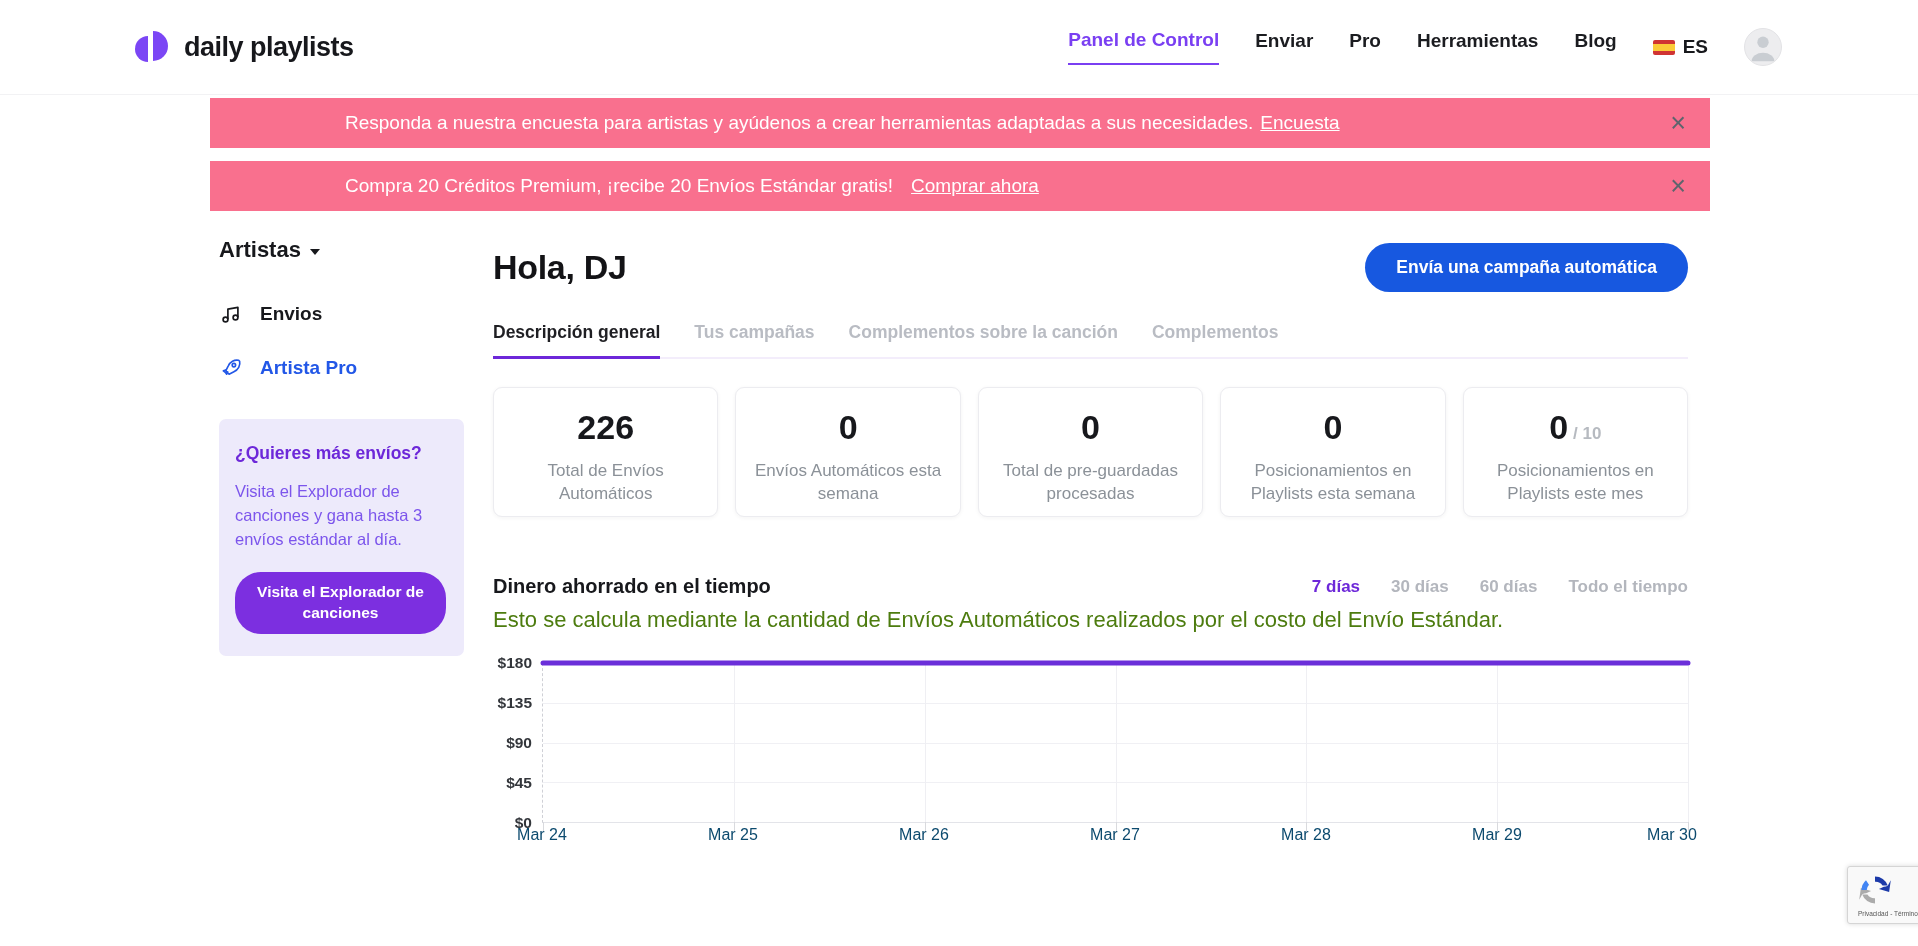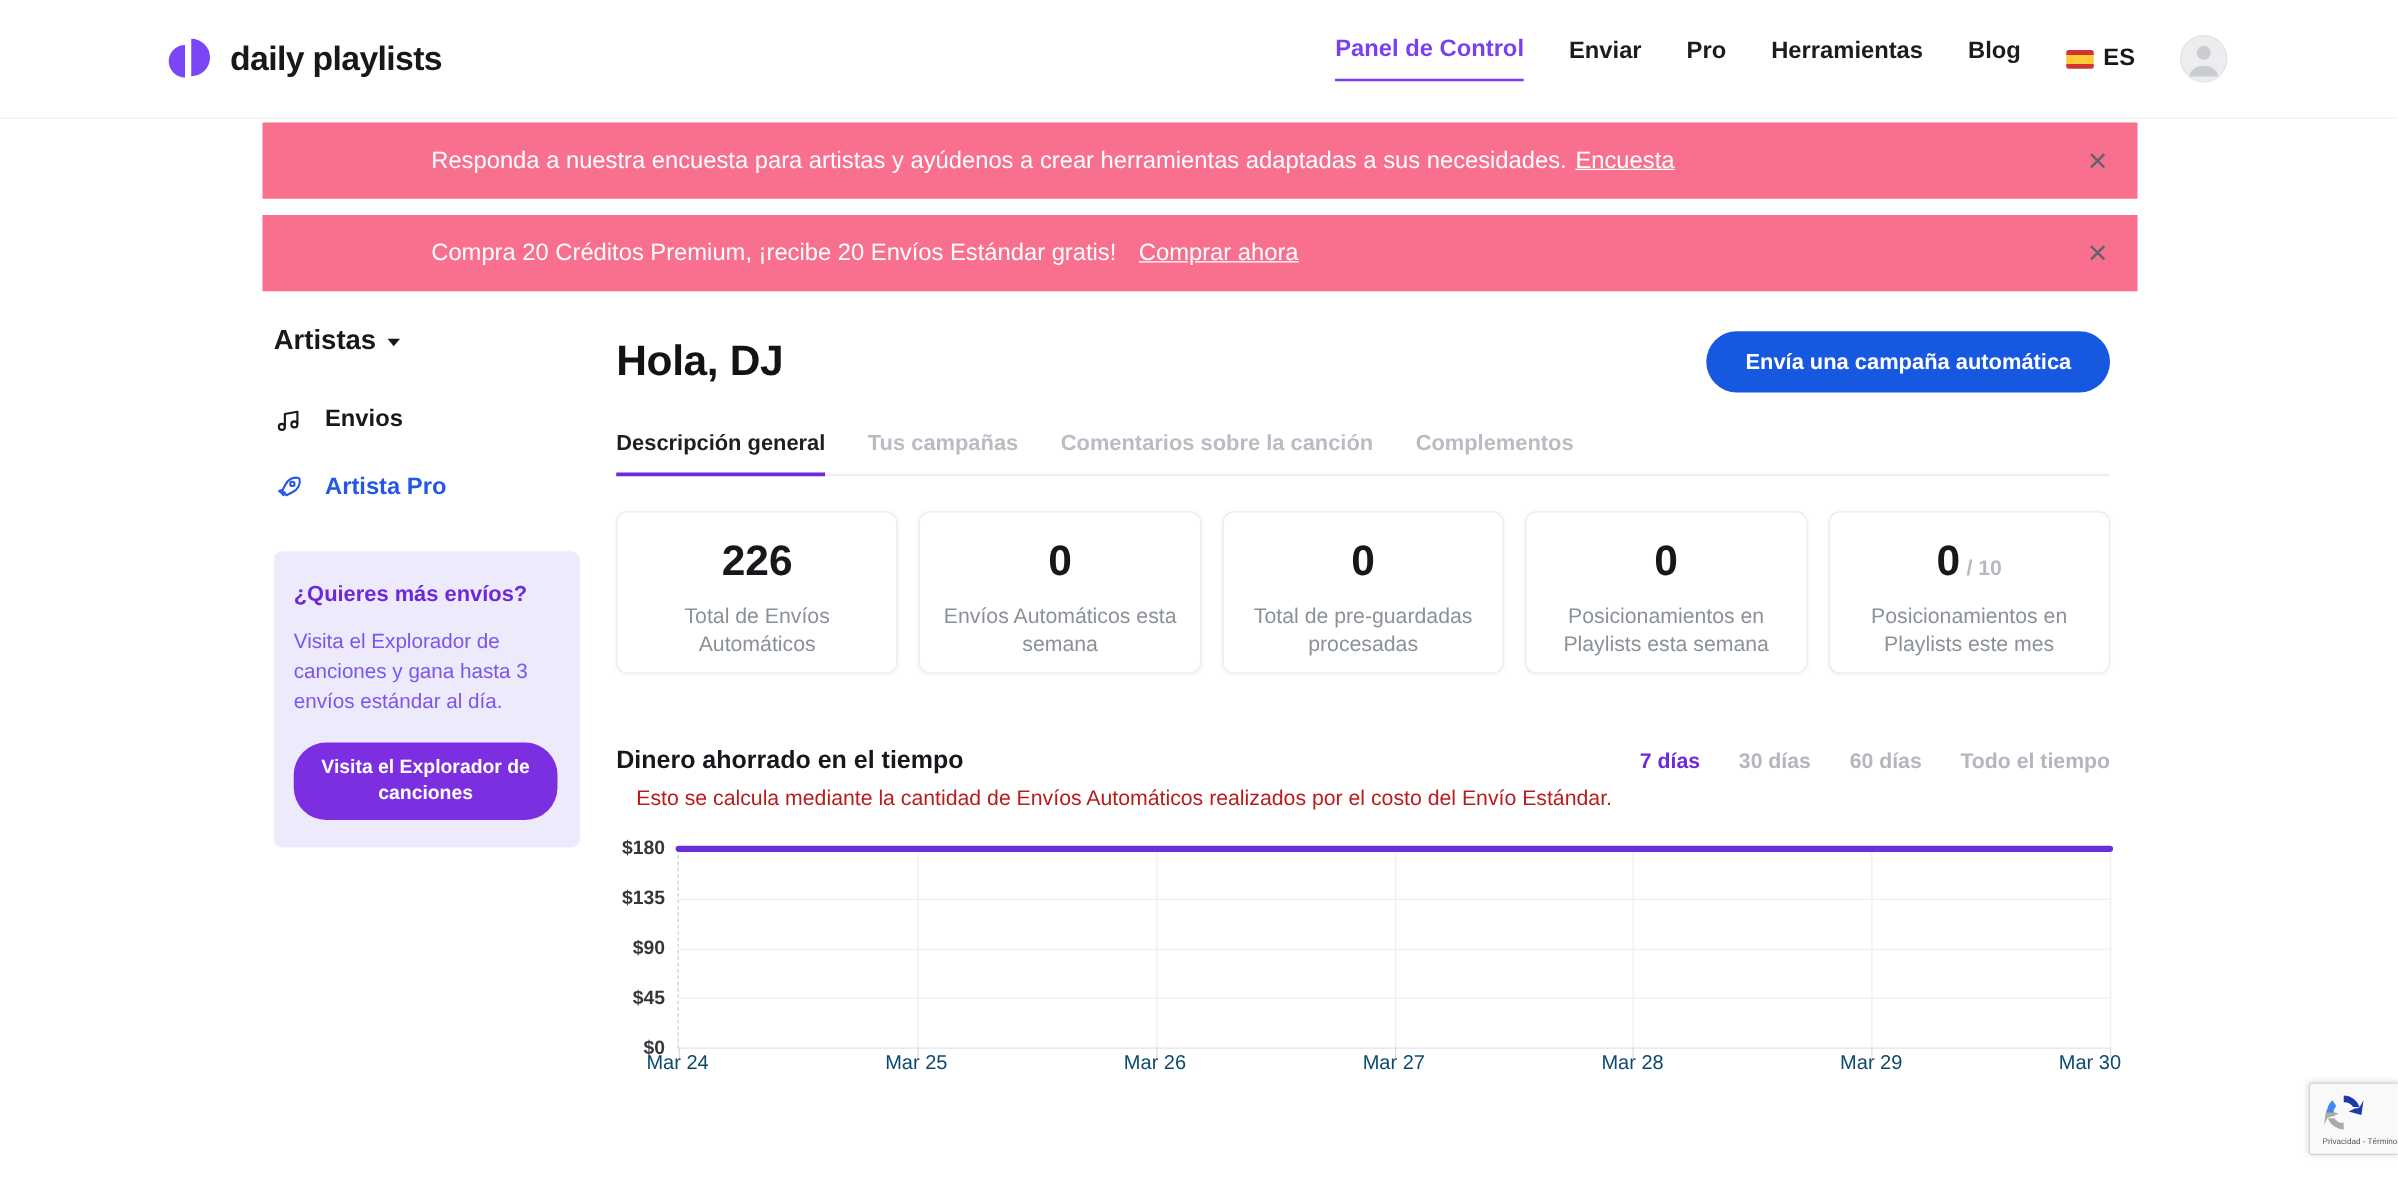--- a/index.html
+++ b/index.html
@@ -14,21 +14,21 @@
   .nav { display:flex; align-items:center; gap:36px; }
   .nav-item { font-size:19px; font-weight:600; color:#1b1c20; cursor:pointer; padding-bottom:12px; }
   .nav-item.active { color:#7a3ff2; border-bottom:2px solid #7a3ff2; }
   .lang { display:flex; align-items:center; gap:8px; font-size:19px; font-weight:600; cursor:pointer; }
   .flag { width:22px; height:15px; border-radius:2px; display:inline-block;
           background:linear-gradient(180deg,#d03433 25%,#fbcb38 25%,#fbcb38 75%,#d03433 75%); }
   .avatar { width:38px; height:38px; border-radius:50%; background:#ededef; border:1px solid #e3e3e6;
             display:flex; align-items:center; justify-content:center; cursor:pointer; overflow:hidden; }
 
   
-  .banner { margin:0 208px 0 210px; height:61px; background:#f9708e; color:#fff;
+  .banner { margin:0 208px 0 210px; height:50px; background:#f9708e; color:#fff;
             display:flex; align-items:center; padding:0 30px 0 135px; position:relative; }
   .banner.first { margin-top:3px; }
   .banner.second { margin-top:13px; }
   .banner-text { font-size:19px; }
   .banner-link { color:#fff; font-size:19px; text-decoration:underline; cursor:pointer; margin-left:7px; }
   .banner-link.spaced { margin-left:18px; }
   .banner-close { position:absolute; right:24px; top:50%; transform:translateY(-50%);
                   font-size:27px; line-height:1; color:#5e646d; cursor:pointer; font-weight:400; }
 
   
@@ -70,21 +70,21 @@
   .stat-value { font-size:34px; font-weight:700; color:#17181c; line-height:1; }
   .stat-suffix { font-size:17px; font-weight:600; color:#b6bac0; margin-left:5px; }
   .stat-label { font-size:17px; color:#8b9198; line-height:1.35; margin-top:16px; }
 
   
   .savings-head { display:flex; align-items:center; justify-content:space-between; margin-top:58px; }
   .savings-title { font-size:20px; font-weight:700; color:#17181c; }
   .filters { display:flex; gap:31px; }
   .filter { font-size:17px; font-weight:700; color:#b3b6bd; cursor:pointer; }
   .filter.active { color:#6d28d9; }
-  .savings-sub { font-size:17px; color:#b91c1c; margin-top:9px;margin-left:16px; }
+  .savings-sub { font-size:22px; color:#4d7c0f; margin-top:9px; }
 
   
   .chart { display:flex; margin-top:30px; }
   .ylabels { width:49px; position:relative; height:160px; flex-shrink:0;font-weight:bold; }
   .ylabel { position:absolute; right:10px; transform:translateY(-50%); font-size:15.5px; color:#33363b; }
   .plot { position:relative; flex:1; height:160px; border-left:1px dashed #cfd0d6;
           border-bottom:1px solid #e3e4e9; }
   .hgrid { position:absolute; left:0; right:0; height:1px; background:#f0f0f4; }
   .vgrid { position:absolute; top:0; bottom:0; width:1px; background:#efeff3; }
   .tickmark { position:absolute; bottom:-9px; height:9px; width:1px; background:#d9dade; }
@@ -178,21 +178,21 @@
 
   <div class="main">
     <div class="greeting-row">
       <div class="greeting">Hola, DJ</div>
       <button class="cta-btn">Envía una campaña automática</button>
     </div>
 
     <div class="tabs">
       <span class="tab active">Descripción general</span>
       <span class="tab">Tus campañas</span>
-      <span class="tab">Comentarios sobre la canción</span>
+      <span class="tab">Complementos sobre la canción</span>
       <span class="tab">Complementos</span>
     </div>
 
     <div class="stats">
       <div class="stat-card">
         <div class="stat-value">226</div>
         <div class="stat-label">Total de Envíos Automáticos</div>
       </div>
       <div class="stat-card">
         <div class="stat-value">0</div>

